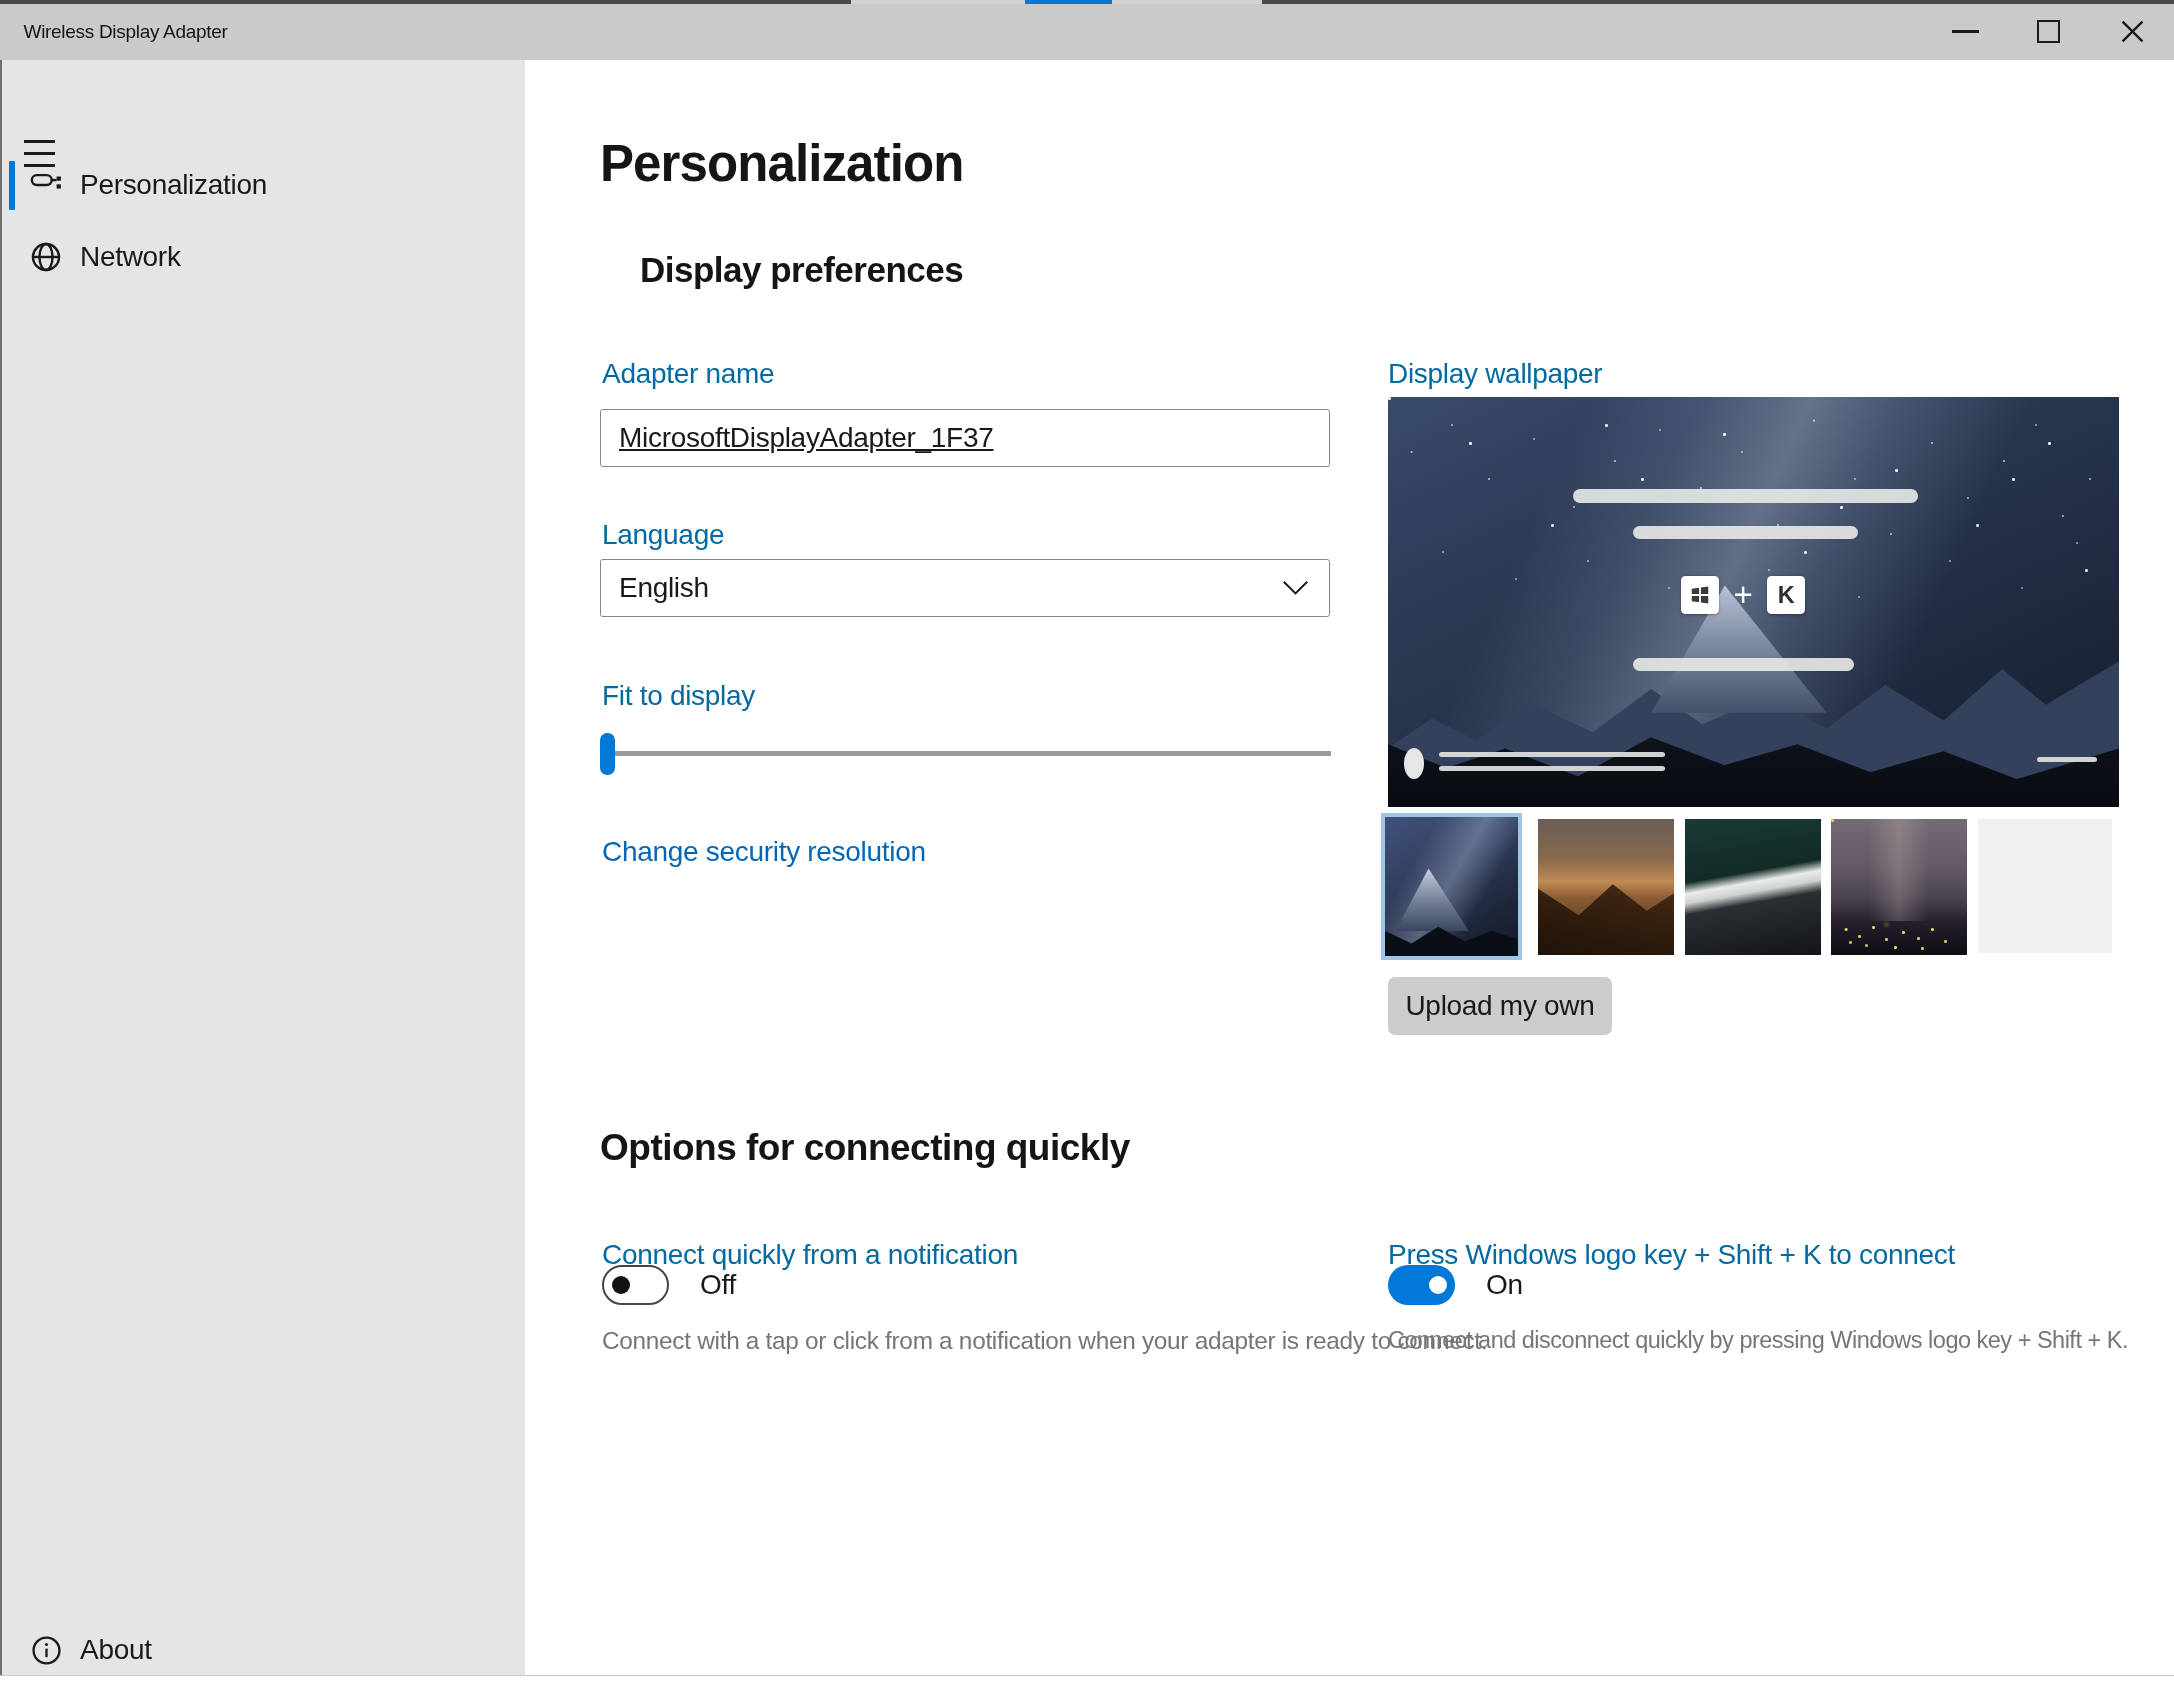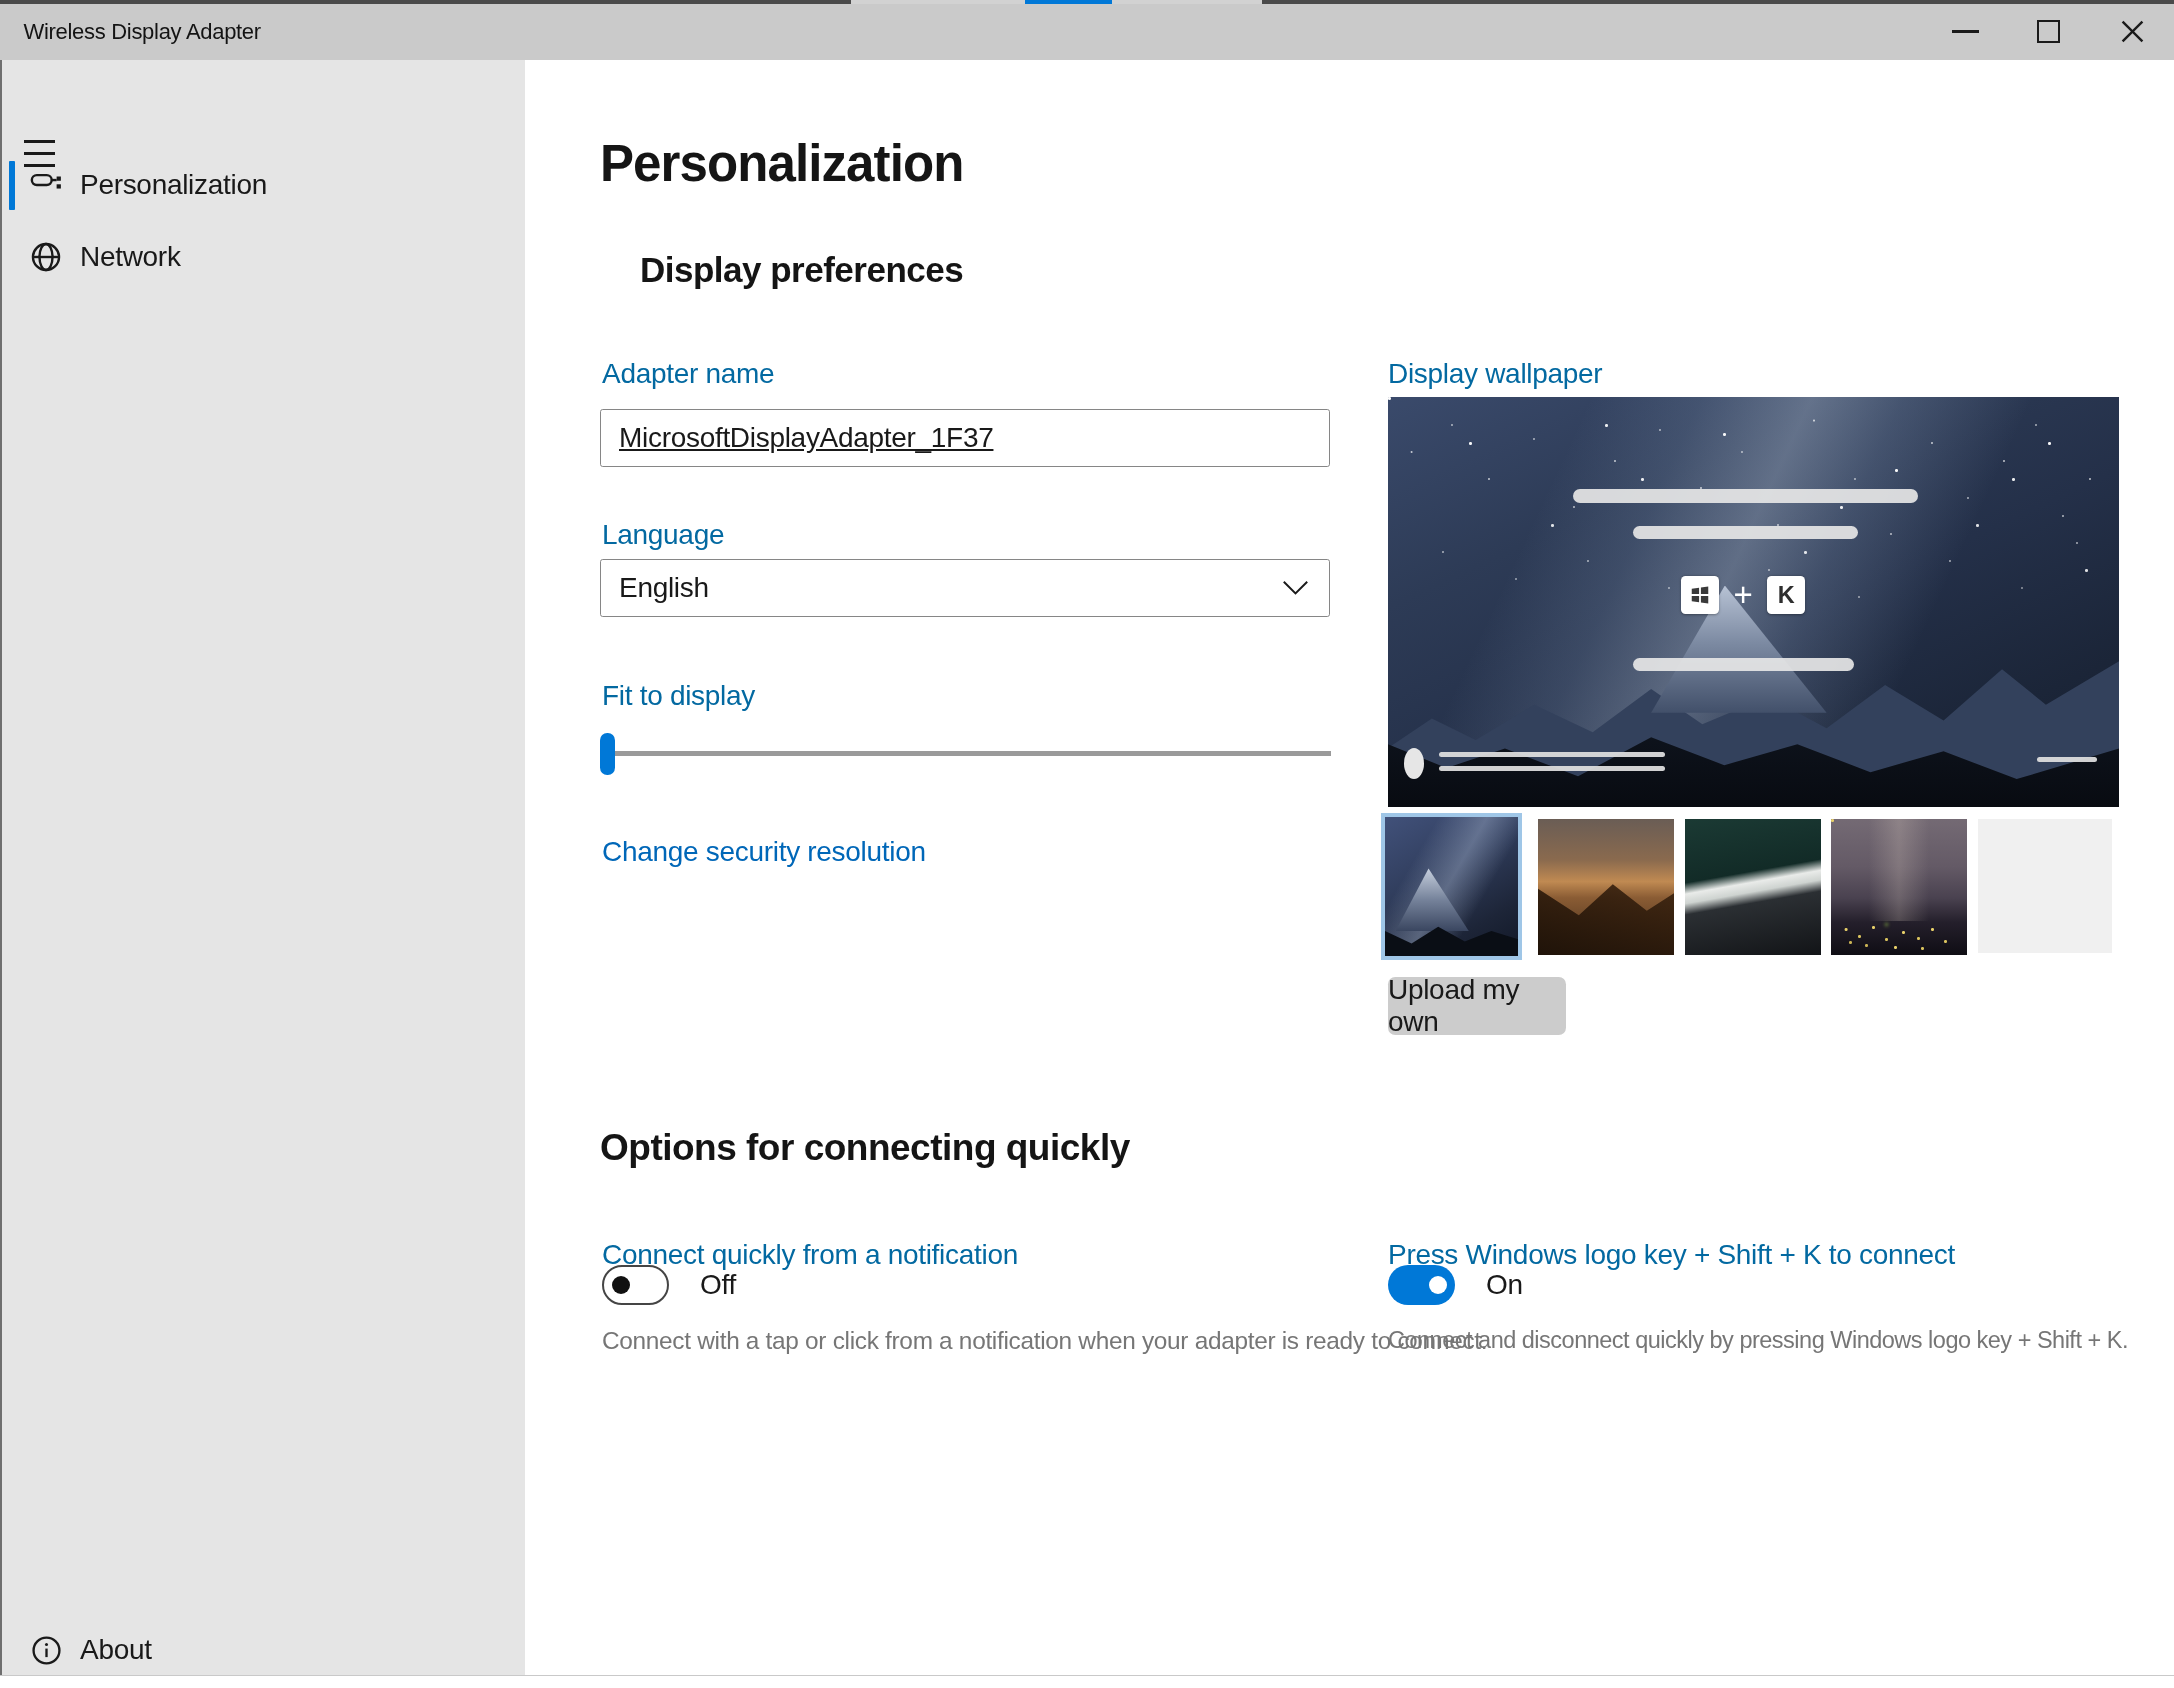--- a/index.html
+++ b/index.html
@@ -14,21 +14,21 @@
   
   .ts { position:absolute; top:0; height:3.6px; }
   .ts1 { left:0;    width:851px;  background:#4a4a4a; }
   .ts2 { left:851px; width:174px; background:#d2d2d2; }
   .ts3 { left:1025px; width:87px; background:#0078d7; }
   .ts4 { left:1112px; width:150px; background:#d2d2d2; }
   .ts5 { left:1262px; width:913px; background:#4a4a4a; }
 
   
   .titlebar { position:absolute; top:3.6px; left:0; width:2175px; height:56px; background:#cacaca; }
-  .titlebar .title { position:absolute; left:23.5px; top:50%; transform:translateY(-50%); font-size:22px; color:#141414; }
+  .titlebar .title { position:absolute; left:23.5px; top:50%; transform:translateY(-50%); font-size:19px; color:#141414; }
   .capbtn { position:absolute; top:0; width:63px; height:56px; display:flex; align-items:center; justify-content:center; cursor:default; }
   .capbtn.min { left:1934px; } .capbtn.max { left:2017px; } .capbtn.close { left:2101px; }
   .glyph-min { width:27px; height:2.7px; background:#1a1a1a; }
   .glyph-max { width:22.6px; height:22.6px; border:2.7px solid #1a1a1a; }
 
   
   .sidebar { position:absolute; left:0; top:60px; width:525px; height:1616px; background:#e5e5e5; border-left:2.7px solid #6f6f6f; }
   .hamburger { position:absolute; left:22px; top:78px; width:36px; height:31px; display:flex; flex-direction:column; justify-content:space-between; padding:1.8px 0; cursor:pointer; }
   .hamburger span { display:block; width:31px; height:3.6px; background:#1a1a1a; }
   .nav-item { position:absolute; left:0; width:100%; height:58px; display:flex; align-items:center; cursor:pointer; }
@@ -99,21 +99,21 @@
   .thumb-sel .tfore { position:absolute; left:0; bottom:0; width:100%; height:30%; background:#0a0e15; clip-path:polygon(0 40%, 20% 70%, 40% 30%, 60% 65%, 80% 40%, 100% 60%, 100% 100%, 0 100%); }
   .thumb-sunset { left:1013px; background:linear-gradient(180deg,#6a5d55 0%, #84695193 30%, #c08a52 46%, #8a5c34 58%, #4a3category 70%, #3c2717 100%); background:linear-gradient(180deg,#6a5d55 0%, #8a6a4e 30%, #c08a52 46%, #8a5c34 58%, #3c2717 100%); }
   .thumb-sunset .ridge { position:absolute; left:0; bottom:0; width:100%; height:65%; background:linear-gradient(200deg, rgba(60,35,15,0.85), rgba(30,18,8,0.95)); clip-path:polygon(0 25%, 30% 55%, 55% 20%, 80% 50%, 100% 30%, 100% 100%, 0 100%); }
   .thumb-ocean { left:1160px; background:linear-gradient(170deg,#1b3a34 0%, #122b27 40%, #e9ebe9 47%, #ced3d0 53%, #2b2f33 60%, #121417 100%); }
   .thumb-night { left:1306px; background:linear-gradient(180deg,#746a74 0%, #645a66 35%, #4a4250 58%, #241f2b 76%, #0f0d14 100%); }
   .thumb-night .beam { position:absolute; left:28%; top:0; width:44%; height:75%; background:linear-gradient(90deg, transparent, rgba(235,220,205,0.22), transparent); }
   .thumb-night .lights { position:absolute; left:0; top:0; width:2.7px; height:2.7px; border-radius:50%; background:#e8d06a;
     box-shadow:13.6px 109px #e8d06a,27px 116px #d9c25e,41px 107px #e8d06a,54px 119px #d9c25e,71px 112px #e8d06a,86px 118px #d9c25e,100px 109px #e8d06a,113px 121px #d9c25e,34px 125px #c9b254,63px 127px #e8d06a,90px 128px #d9c25e,18px 122px #c9b254,54px 104px 3.6px rgba(154,203,74,0.8); }
   .thumb-blank { left:1453px; width:134px; height:134px; background:#f0f0f0; }
 
-  .upload-btn { position:absolute; left:863px; top:917px; width:178px; height:58px; background:#cccccc; border-radius:7.2px; display:flex; align-items:center; justify-content:center; font-size:28px; color:#191919; cursor:pointer; }
+  .upload-btn { position:absolute; left:863px; top:917px; width:224px; height:58px; background:#cccccc; border-radius:7.2px; display:flex; align-items:center; justify-content:center; font-size:28px; color:#191919; cursor:pointer; }
 
   
   .tgl-label-left  { left:77px;  top:1163px; }
   .tgl-label-right { left:863px; top:1163px; }
   .toggle { position:absolute; top:1205px; width:67px; height:40px; border-radius:20px; cursor:pointer; }
   .toggle-off { left:77px; border:2.7px solid #454545; background:#ffffff; }
   .toggle-off .knob { position:absolute; left:8.1px; top:50%; transform:translateY(-50%); width:18px; height:18px; border-radius:50%; background:#111111; }
   .toggle-on { left:863px; background:#0078d7; }
   .toggle-on .knob { position:absolute; right:8.1px; top:50%; transform:translateY(-50%); width:18px; height:18px; border-radius:50%; background:#ffffff; }
   .tgl-state { position:absolute; top:1205px; height:40px; display:flex; align-items:center; font-size:28px; }

